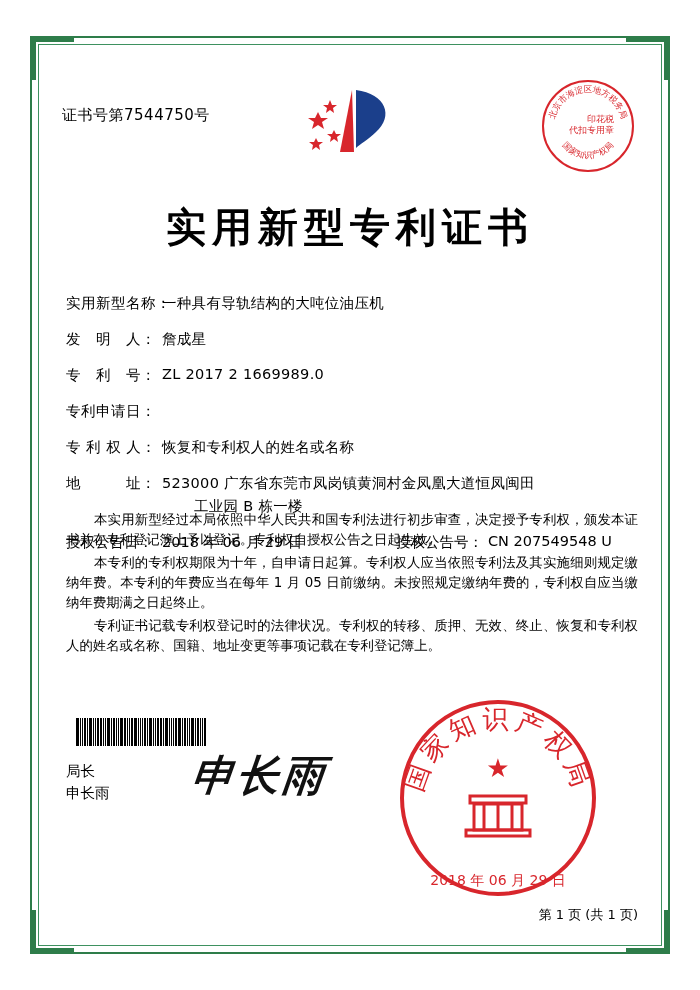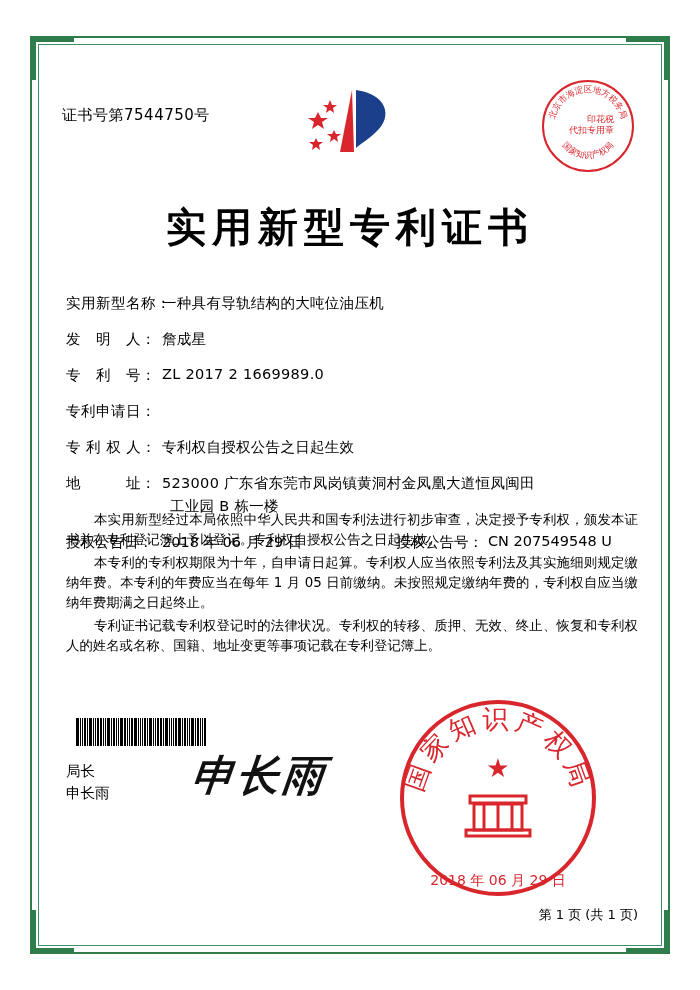--- a/index.html
+++ b/index.html
@@ -151,21 +151,21 @@
     white-space: pre;
     letter-spacing: 0.5px;
   }
   .field-value {
     flex: 1;
     letter-spacing: 0.3px;
   }
   .field-value .line2 {
     display: block;
     margin-top: 4px;
-    margin-left: 8px;
+    margin-left: 32px;
   }
   .row-split {
     display: flex;
     align-items: flex-start;
     margin-bottom: 16px;
   }
   .row-split .left {
     display: flex;
     width: 330px;
     flex: none;
@@ -349,21 +349,21 @@
         <div class="field-label">专　利　号：</div>
         <div class="field-value">ZL 2017 2 1669989.0</div>
       </div>
 
       <div class="field-row">
         <div class="field-label">专利申请日：</div>
       </div>
 
       <div class="field-row">
         <div class="field-label">专 利 权 人：</div>
-        <div class="field-value">专利权自授权公告之日起生效</div>
+        <div class="field-value">恢复和专利权人的姓名或名称</div>
       </div>
 
       <div class="field-row">
         <div class="field-label">地　　　址：</div>
         <div class="field-value">
           <span>523000  广东省东莞市凤岗镇黄洞村金凤凰大道恒凤闽田</span>
           <span class="line2">工业园 B 栋一楼</span>
         </div>
       </div>
 

